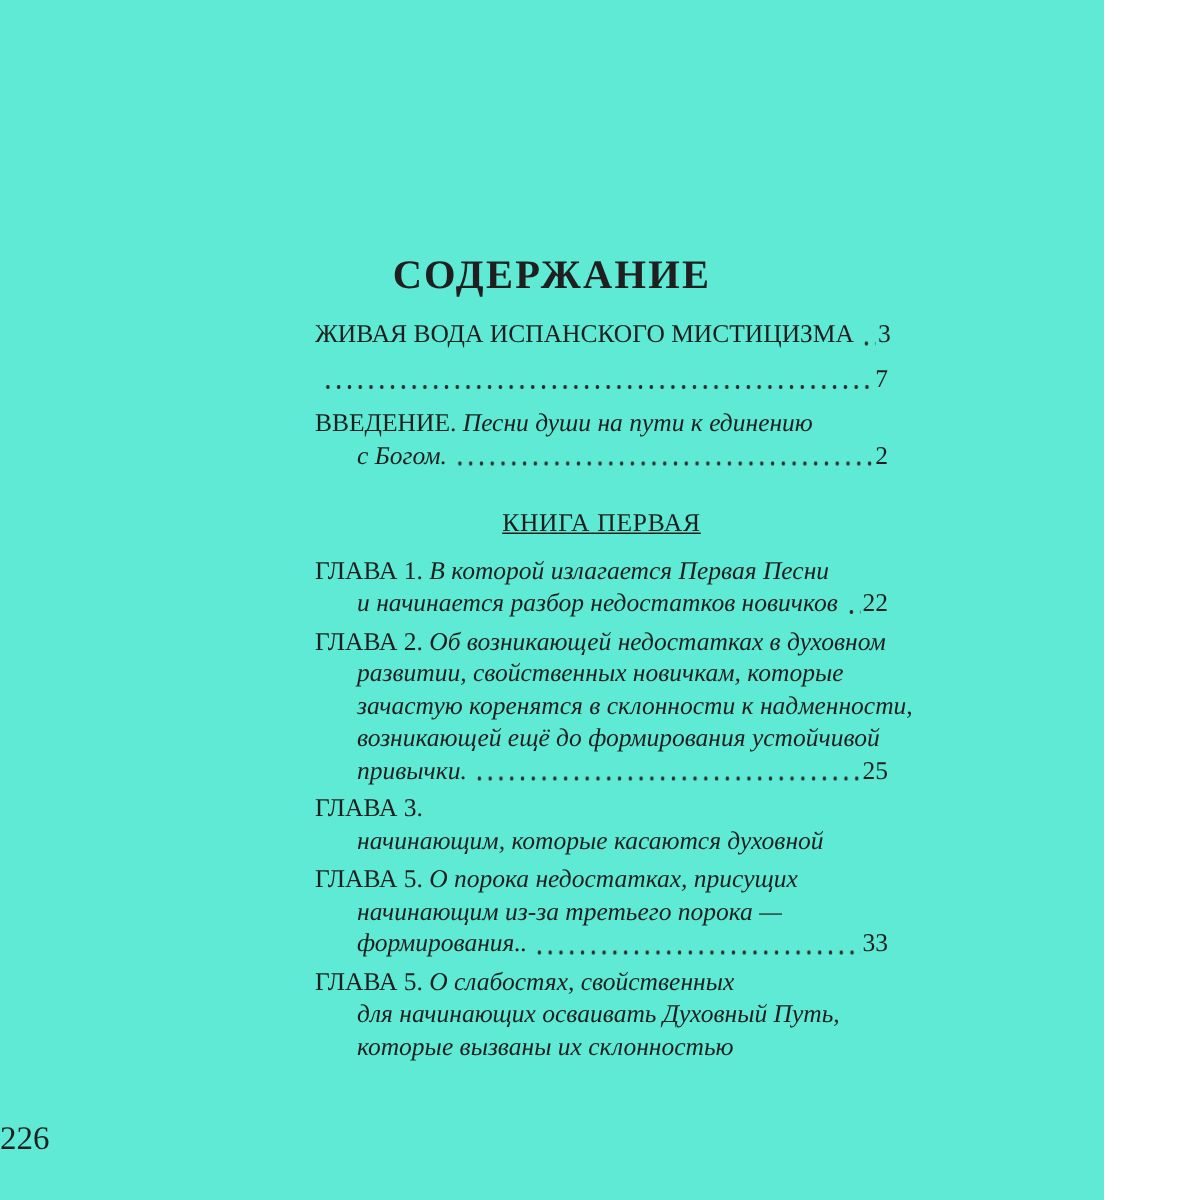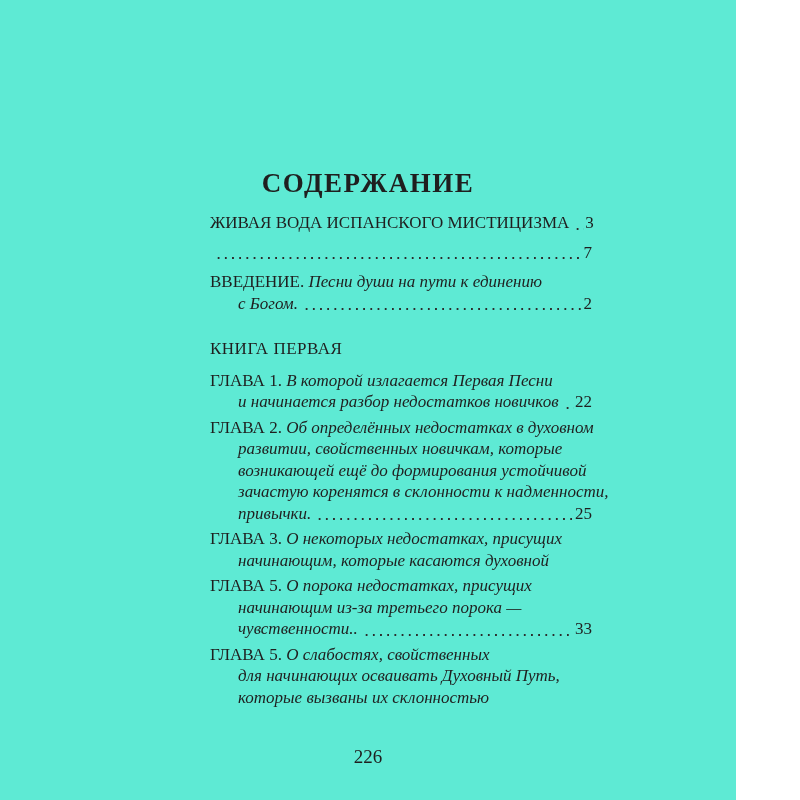--- a/index.html
+++ b/index.html
@@ -41,30 +41,30 @@
     height: 6px;
     align-self: flex-end;
     margin: 0 1px 3px 5px;
     background-image: radial-gradient(circle, #2b2b2b 1.1px, rgba(0,0,0,0) 1.4px);
     background-size: 7.2px 4px;
     background-repeat: repeat-x;
     background-position: left bottom;
   }
   .pagenum { flex: 0 0 auto; }
   .section {
-    text-align: left;
+    text-align: center;
     letter-spacing: 0.5px;
     margin: 24px 0 10px 0;
+    text-decoration: underline;
   }
   .folio {
     position: absolute;
     left: 0; top: 746px;
     width: 100%;
-    text-align: center;
-    font-size: 19px;
+    font-size: 22px;
   }
 </style>
 </head>
 <body>
 
 <div class="sheet">
   <div class="title">СОДЕРЖАНИЕ</div>
   <div class="toc">
       <div class="entry">
         <div class="line">
@@ -98,56 +98,55 @@
         </div>
         <div class="line indent">
           <span class="txt it">и начинается разбор недостатков новичков</span>
           <span class="fill"></span>
           <span class="pagenum">22</span>
         </div>
       </div>
       <div class="entry ch">
         <div class="line">
           <span class="txt">ГЛАВА 2.</span>
-          <span class="txt it"> Об определённых недостатках в духовном</span>
+          <span class="txt it"> Об возникающей недостатках в духовном</span>
         </div>
         <div class="line indent">
           <span class="txt it">развитии, свойственных новичкам, которые</span>
         </div>
         <div class="line indent">
-          <span class="txt it">возникающей ещё до формирования устойчивой</span>
+          <span class="txt it">зачастую коренятся в склонности к надменности,</span>
         </div>
         <div class="line indent">
-          <span class="txt it">зачастую коренятся в склонности к надменности,</span>
+          <span class="txt it">возникающей ещё до формирования устойчивой</span>
         </div>
         <div class="line indent">
           <span class="txt it">привычки.</span>
           <span class="fill"></span>
           <span class="pagenum">25</span>
         </div>
       </div>
       <div class="entry ch">
         <div class="line">
           <span class="txt">ГЛАВА 3.</span>
-          <span class="txt it"> О некоторых недостатках, присущих</span>
         </div>
         <div class="line indent">
           <span class="txt it">начинающим, которые касаются духовной</span>
         </div>
       </div>
       <div class="entry ch">
         <div class="line">
           <span class="txt">ГЛАВА 5.</span>
           <span class="txt it"> О порока недостатках, присущих</span>
         </div>
         <div class="line indent">
           <span class="txt it">начинающим из-за третьего порока —</span>
         </div>
         <div class="line indent">
-          <span class="txt it">чувственности..</span>
+          <span class="txt it">формирования..</span>
           <span class="fill"></span>
           <span class="pagenum">33</span>
         </div>
       </div>
       <div class="entry ch">
         <div class="line">
           <span class="txt">ГЛАВА 5.</span>
           <span class="txt it"> О слабостях, свойственных</span>
         </div>
         <div class="line indent">

